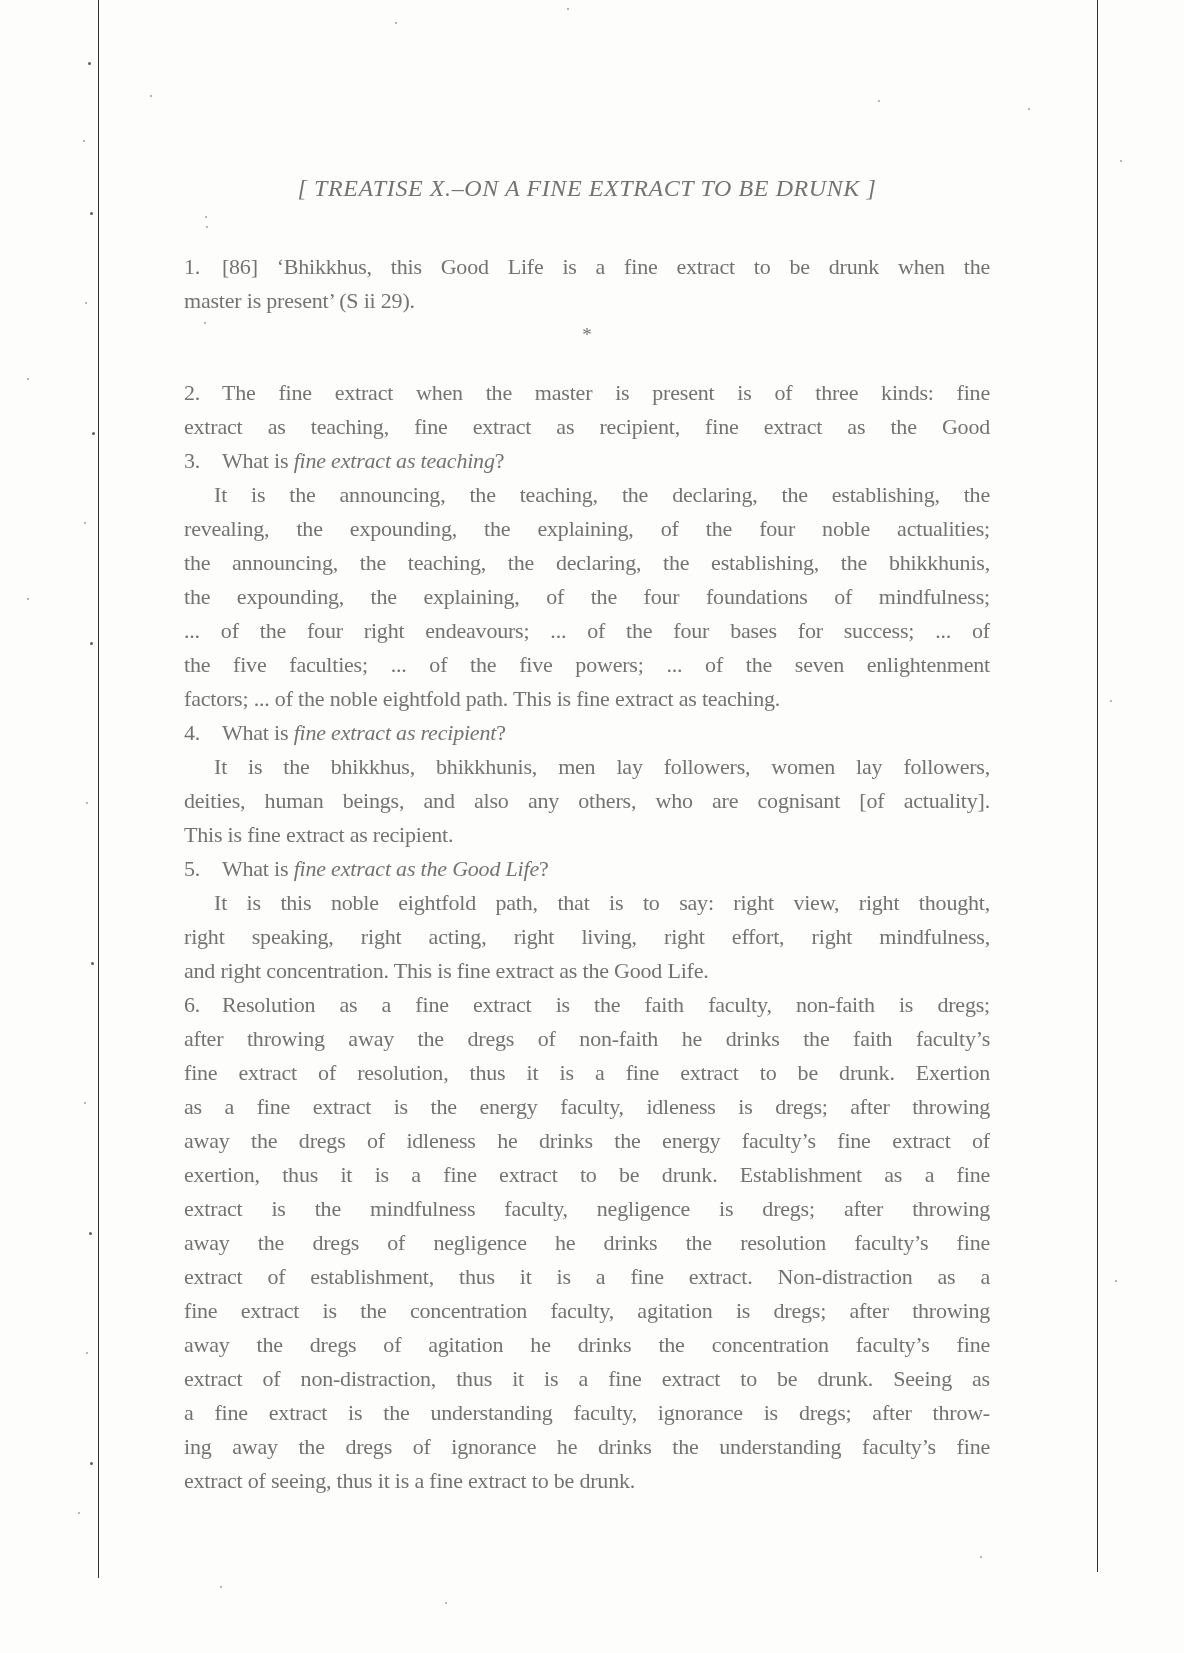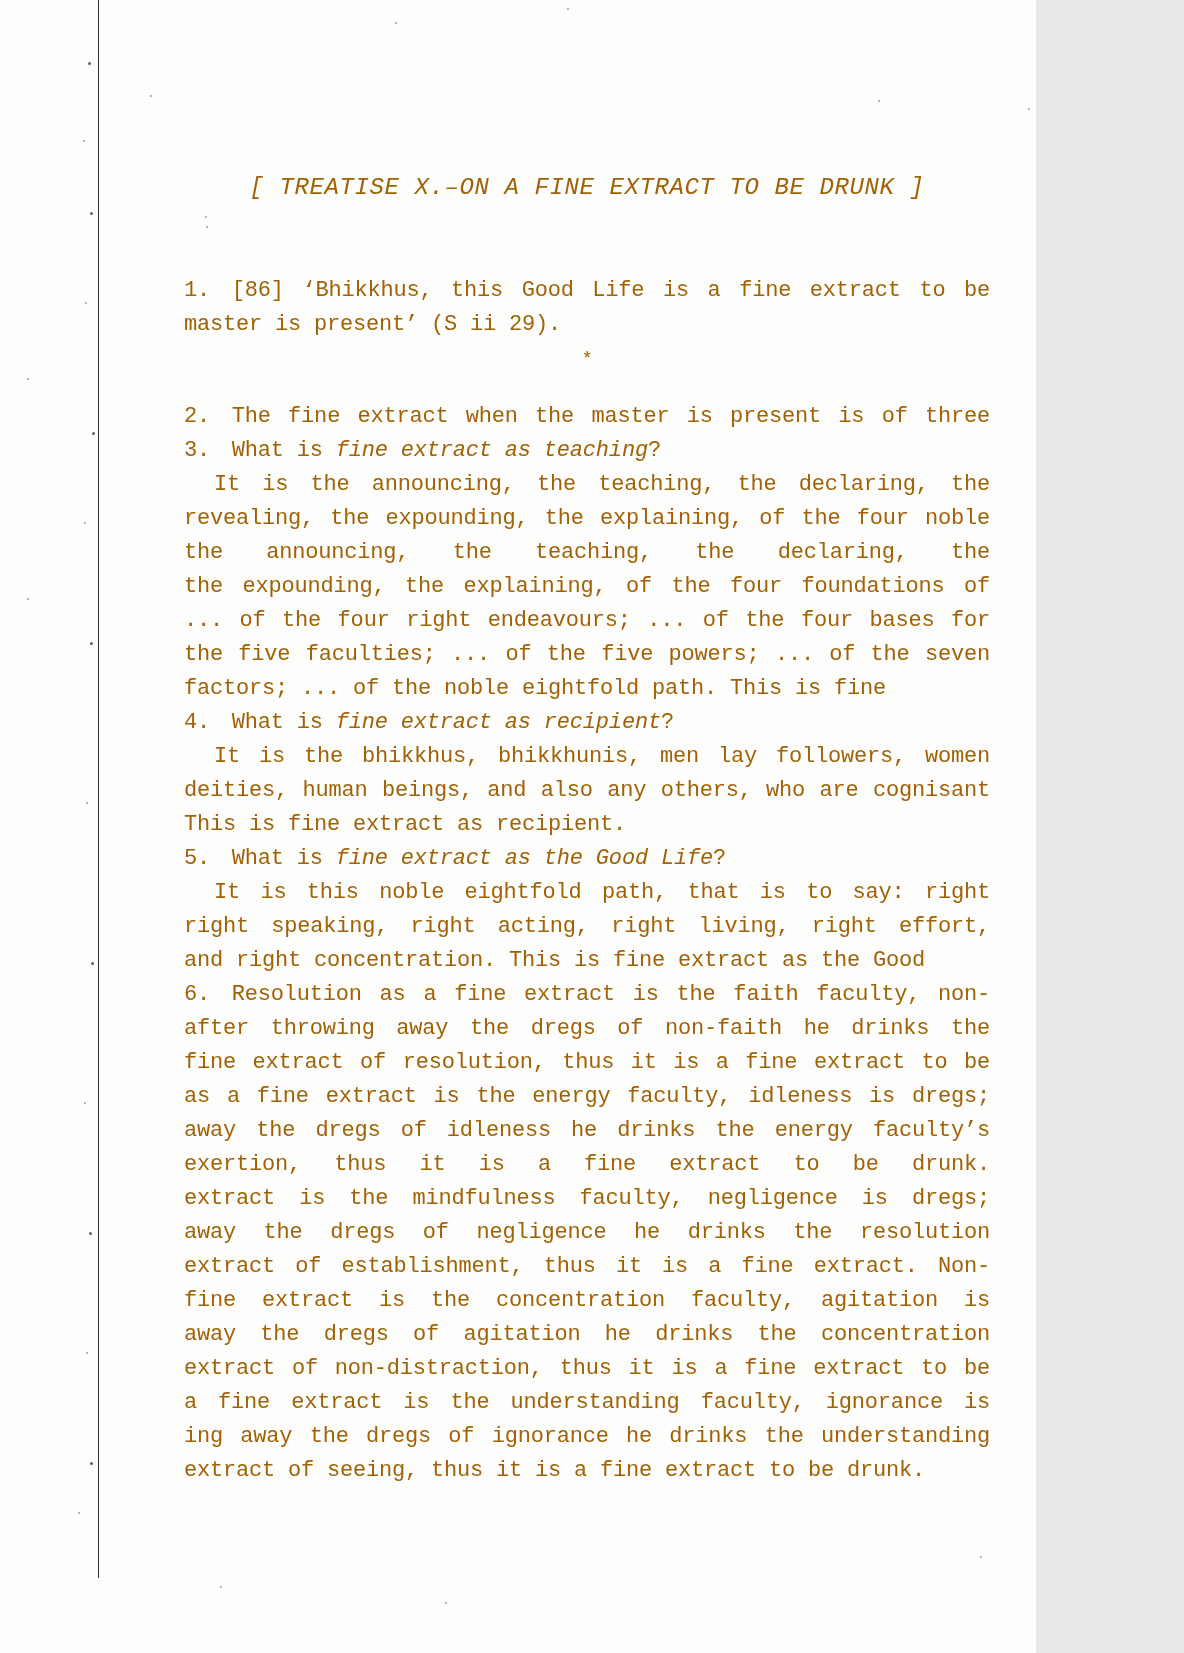--- a/index.html
+++ b/index.html
@@ -1,32 +1,32 @@
 <!DOCTYPE html>
 <html><head>
 <meta charset="utf-8">
 <style>
   html,body { margin:0; padding:0; background:#e8e8e8; }
   .page {
-    position:relative; width:1036px; height:1653px;
+    position:relative; width:1184px; height:1653px;
     background:#fdfdfb; overflow:hidden;
-    font-family:Liberation Mono, monospace; color:#a16207;
+    font-family:Liberation Serif, serif; color:#737373;
   }
   .rule { position:absolute; top:0; width:1px; background:#1a1a1a; opacity:.9; }
   .rule.left  { left:98px;  height:1578px; }
   .rule.right { left:1097px; height:1572px; }
   .content { position:absolute; left:184px; top:170px; width:806px;
              font-size:22px; letter-spacing:-0.2px; }
   .line { height:34px; line-height:34px; overflow:hidden; white-space:normal; }
   .j { text-align:justify; }
   .j::after { content:""; display:inline-block; width:100%; height:0; }
   .ind { text-indent:30px; }
   .title { height:36px; line-height:36px; text-align:center;
            font-style:italic; font-size:24px; letter-spacing:.6px; }
-  .p1 { margin-top:68px; }
+  .p1 { margin-top:44px; }
   .star { margin-top:2px; height:30px; line-height:30px; text-align:center; font-size:19px; }
   .p2 { margin-top:26px; }
   em { font-style:italic; }
   .noise i { position:absolute; width:3px; height:3px; background:#2a2a2a;
              border-radius:50%; opacity:.75; }
   .noise i.f { opacity:.45; width:2px; height:2px; }
 </style>
 </head>
 <body>
 
@@ -74,20 +74,21 @@
 
     <div>
       <div class="line j p1">1. [86] ‘Bhikkhus, this Good Life is a fine extract to be drunk when the</div>
       <div class="line">master is present’ (S ii 29).</div>
     </div>
 
     <div class="star">*</div>
 
     <div class="p2">
       <div class="line j">2. The fine extract when the master is present is of three kinds: fine</div>
+      <div class="line j">extract as teaching, fine extract as recipient, fine extract as the Good</div>
     </div>
 
     <div class="line">
       <span>3. What is </span><em>fine extract as teaching</em><span>?</span>
     </div>
 
     <div>
       <div class="line j ind">It is the announcing, the teaching, the declaring, the establishing, the</div>
       <div class="line j">revealing, the expounding, the explaining, of the four noble actualities;</div>
       <div class="line j">the announcing, the teaching, the declaring, the establishing, the bhikkhunis,</div>

